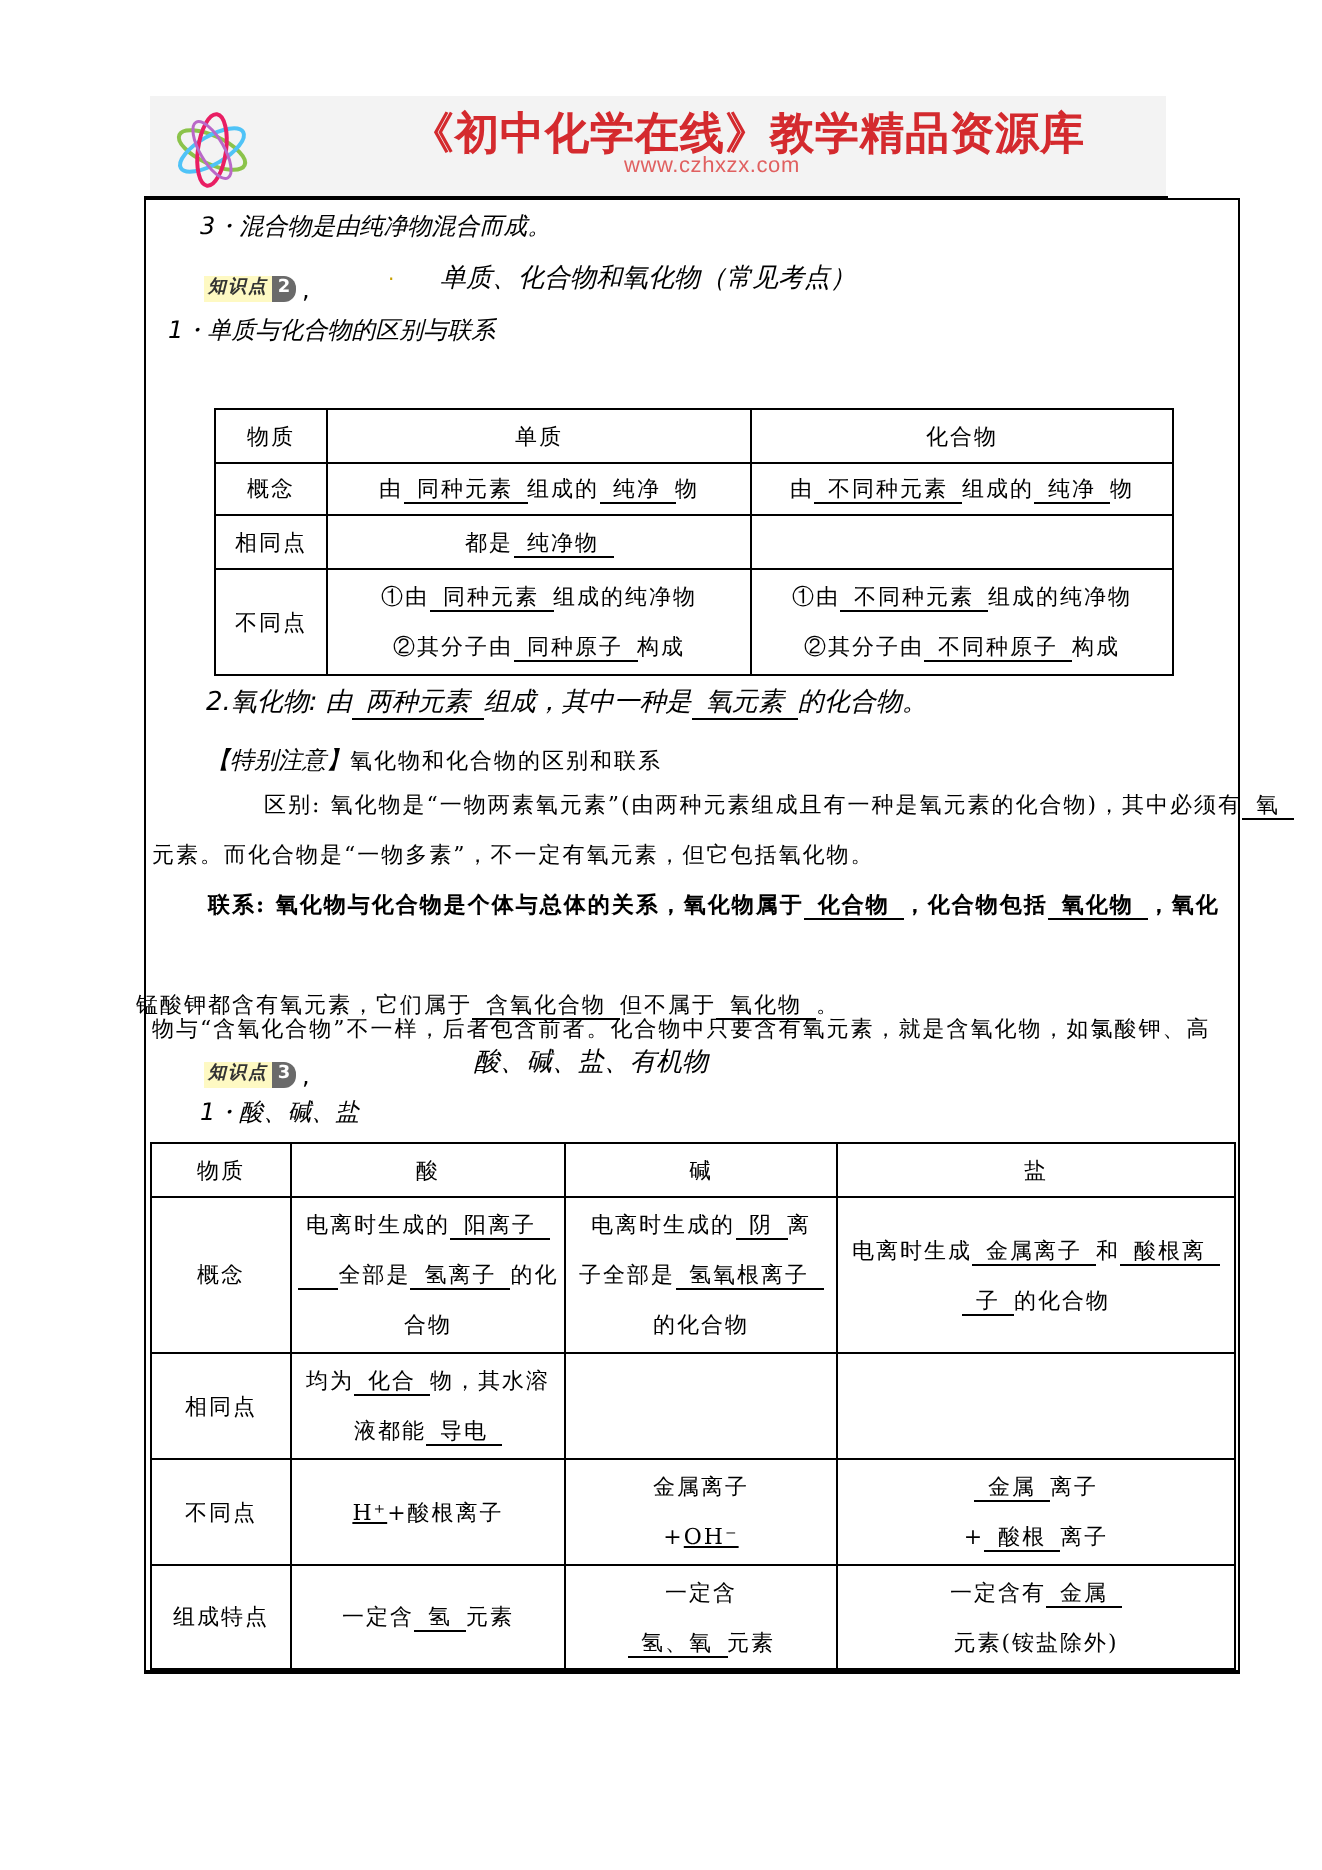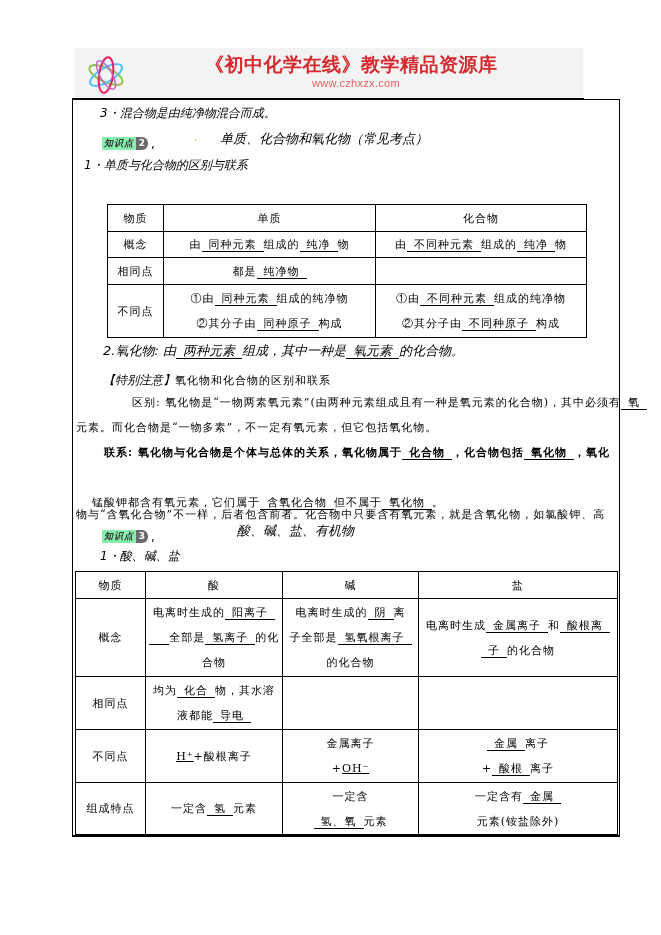--- a/index.html
+++ b/index.html
@@ -5,31 +5,31 @@
   html, body { margin:0; padding:0; }
   body {
     width:661px; height:935px; position:relative; overflow:hidden;
     background:#ffffff; color:#000;
     font-family:"DejaVu Sans", "Liberation Sans", sans-serif;
   }
   .abs { position:absolute; white-space:nowrap; }
   
   .header-strip { left:75px; top:48px; width:508px; height:50px; background:#f3f3f3; }
   .logo { left:84px; top:54px; width:44px; height:42px; }
-  .title { left:205px; top:52px; font-size:19px; font-weight:bold; color:#d42a2e; letter-spacing:0.5px; }
+  .title { left:205px; top:52px; font-size:22px; font-weight:bold; color:#d42a2e; letter-spacing:0.5px; }
   .url { left:312px; top:77px; font-size:11px; color:#e06060; letter-spacing:0.3px; font-family:"Liberation Sans", sans-serif; }
   .frame-top { left:72px; top:98px; width:512px; height:2px; background:#000; }
   .frame { left:72px; top:99px; width:546px; height:735px; border:1px solid #000; border-bottom:2px solid #000; }
 
   .line-sans { font-size:12px; font-family:"DejaVu Sans", sans-serif;font-style:italic; }
   .para { font-size:11px; letter-spacing:1px; font-family:"DejaVu Serif", serif; }
 
   
   .badge { display:inline-flex; align-items:center; height:13px; }
-  .badge-label { background:#86efac; color:#333; font-size:9px; font-weight:bold; font-style:italic; padding:0 2px; line-height:13px; letter-spacing:1px; }
+  .badge-label { background:#fef9c3; color:#333; font-size:9px; font-weight:bold; font-style:italic; padding:0 2px; line-height:13px; letter-spacing:1px; }
   .badge-num { display:inline-block; width:12px; height:13px; background:#6a6a6a; color:#fff; font-size:9px; line-height:13px; text-align:center; border-radius:0 6px 6px 0; font-weight:bold; }
   .badge-sep { font-size:12px; margin-left:3px; }
   .kp-dot { color:#c8a000; font-size:10px; }
 
   
   .rl { white-space:nowrap; }
   .blank { border-bottom:1px solid #000; padding:0 7px; }
   .ul { text-decoration:underline; }
 
   table.t { position:absolute; border-collapse:collapse; table-layout:fixed; }
@@ -123,21 +123,21 @@
   </div>
 <div class="abs para" style="left:76px; top:420px;">
     <div class="rl"><span>元素。而化合物是“一物多素”，不一定有氧元素，但它包括氧化物。</span></div>
   </div>
 <div class="abs para" style="left:104px; top:445px;font-weight:bold;">
     <div class="rl"><span>联系: 氧化物与化合物是个体与总体的关系，氧化物属于</span><span class="blank">化合物</span><span>，化合物包括</span><span class="blank">氧化物</span><span>，氧化</span></div>
   </div>
 <div class="abs para" style="left:76px; top:470px;margin-top:37px;">
     <div class="rl"><span>物与“含氧化合物”不一样，后者包含前者。化合物中只要含有氧元素，就是含氧化物，如氯酸钾、高</span></div>
   </div>
-<div class="abs para" style="left:92px; top:495px;">
+<div class="abs para" style="left:68px; top:495px;">
     <div class="rl"><span>锰酸钾都含有氧元素，它们属于</span><span class="blank">含氧化合物</span><span>但不属于</span><span class="blank">氧化物</span><span>。</span></div>
   </div>
 
 <div class="abs" style="left:102px; top:524px;">
   <span class="badge">
     <span class="badge-label">知识点</span>
     <span class="badge-num">3</span>
     <span class="badge-sep">,</span>
   </span>
 </div>

